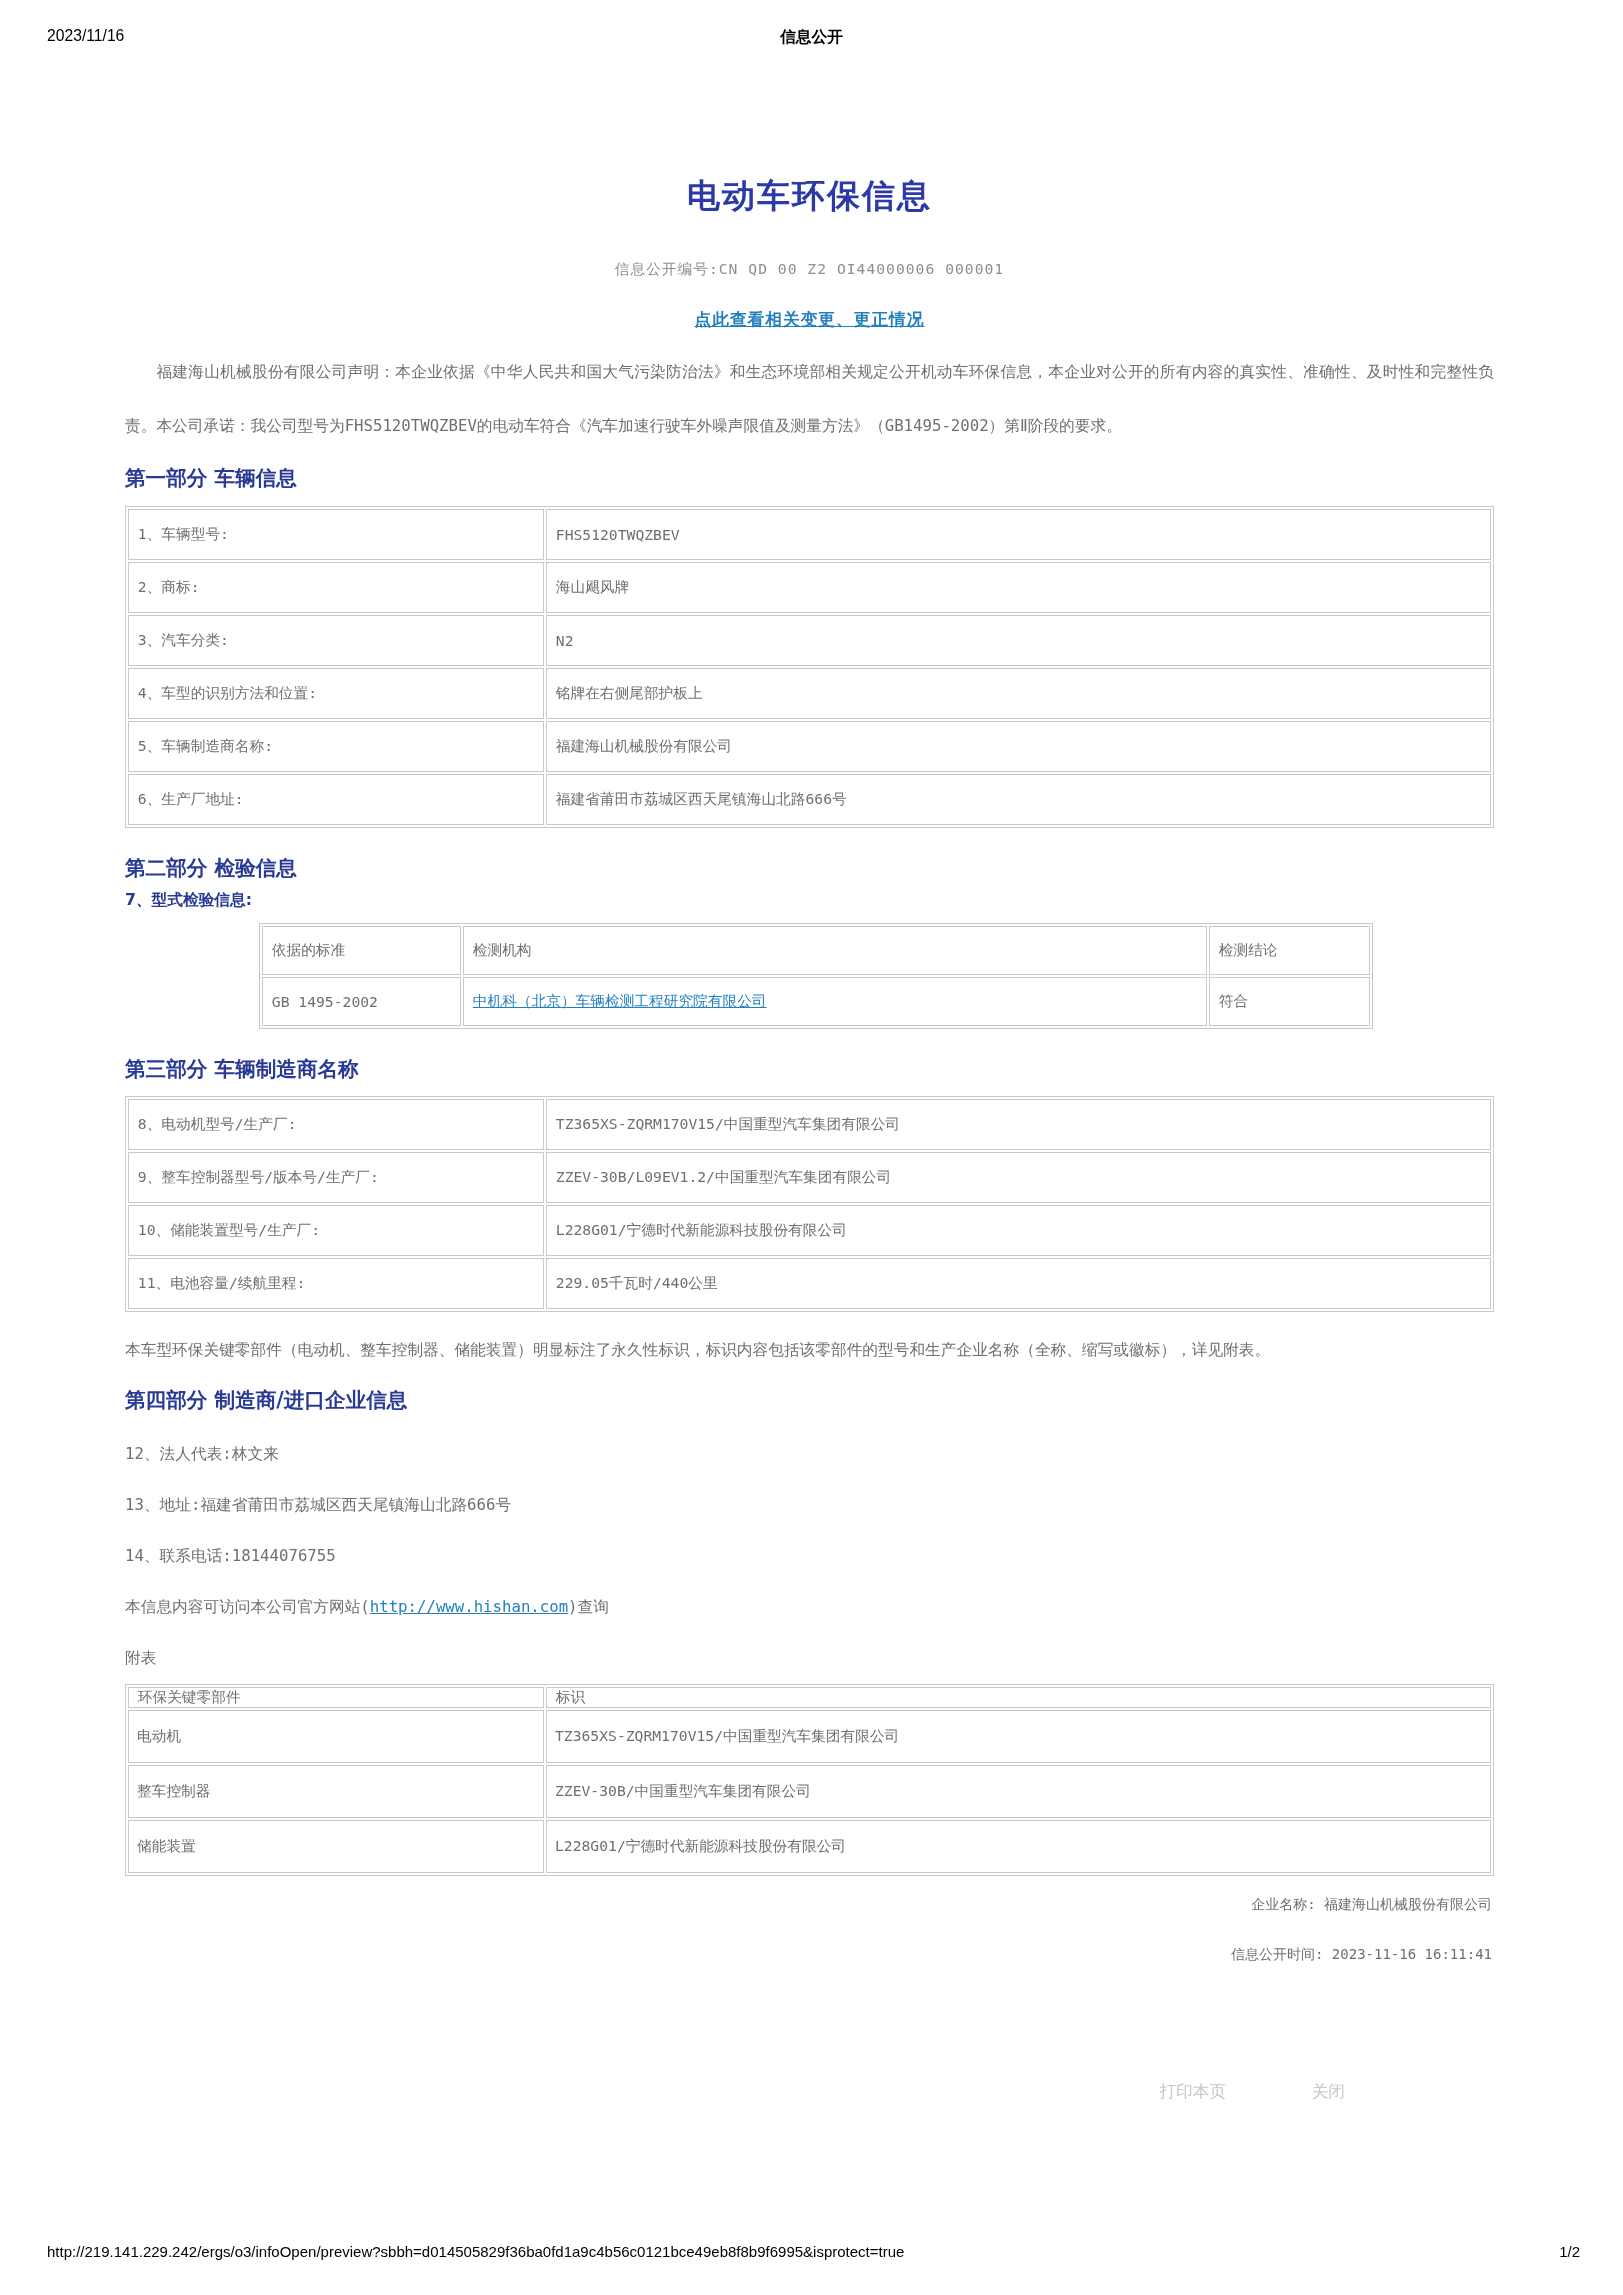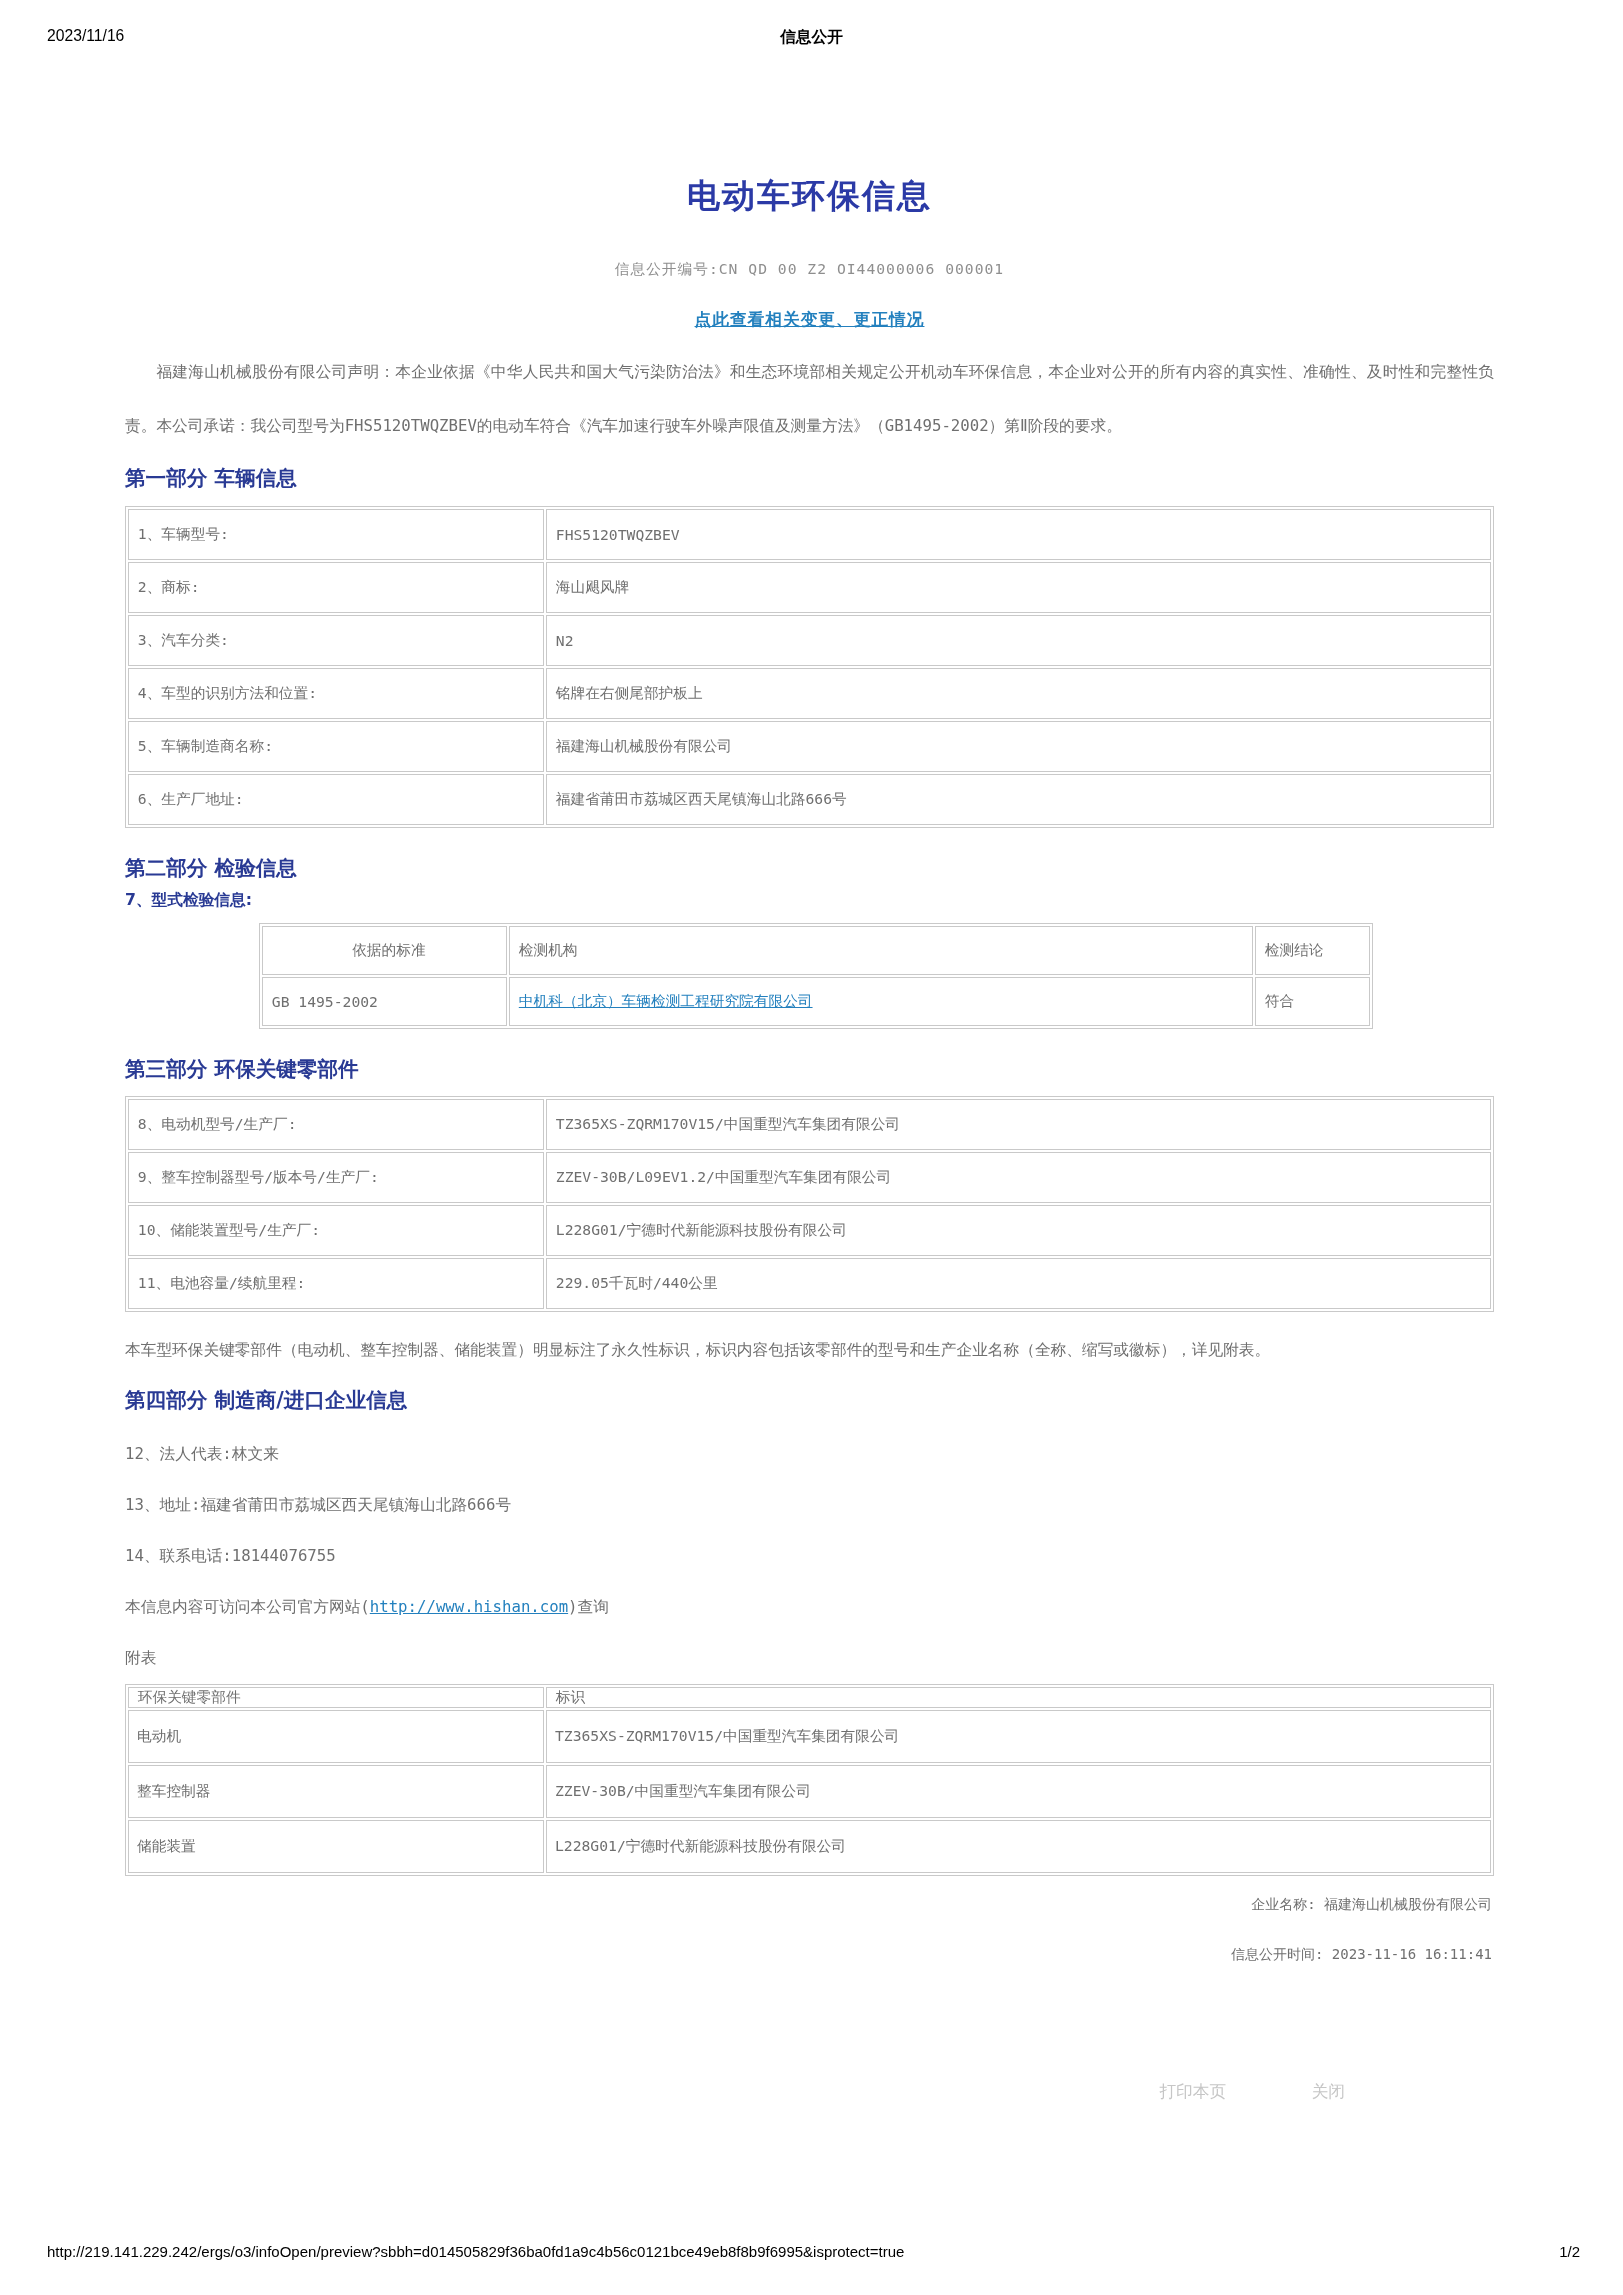--- a/index.html
+++ b/index.html
@@ -103,21 +103,21 @@
     vertical-align: middle;
     padding: 0 0 0 8.8px;
     font-size: 14.7px;
     color: var(--text-gray, #6f6f6f);
   }
   .kv-table { margin-top: 13.7px; }
   .kv-table td { height: 51px; }
   .kv-table .col-label { width: 416px; }
   .inspection-wrap { margin-top: 11.8px; padding-left: 134px; width: 1248px; }
   .inspection-table td, .inspection-table th { height: 49px; }
-  .inspection-table .col-standard { width: 245px; text-align: center; }
+  .inspection-table .col-standard { width: 199px; }
   .inspection-table .col-agency  { width: 744px; }
   .inspection-table .col-result  { width: auto; }
   .note-para { margin-top: 27.4px; font-size: 15.7px; }
   .info-line { margin-top: 30px; font-size: 15.7px; }
   .appendix-label { margin-top: 30px; font-size: 15.7px; }
   .appendix-table { margin-top: 14.7px; }
   .appendix-table td { height: 53px; padding-left: 8px; }
   .appendix-table .col-part { width: 416px; margin-left: 44px; }
   .right-line { text-align: right; font-size: 14px; padding-right: 2px; }
   .company-line { margin-top: 19.6px; }
@@ -207,21 +207,21 @@
             <td>GB 1495-2002</td>
             <td>
               <a class="link">中机科（北京）车辆检测工程研究院有限公司</a>
             </td>
             <td>符合</td>
           </tr>
         </tbody>
       </table>
     </div>
 
-    <div class="section-heading sh2">第三部分 环保关键零部件</div>
+    <div class="section-heading sh2">第三部分 车辆制造商名称</div>
 
     <table class="kv-table">
       <tbody>
         <tr>
           <td class="col-label">8、电动机型号/生产厂:</td>
           <td>TZ365XS-ZQRM170V15/中国重型汽车集团有限公司</td>
         </tr>
         <tr>
           <td class="col-label">9、整车控制器型号/版本号/生产厂:</td>
           <td>ZZEV-30B/L09EV1.2/中国重型汽车集团有限公司</td>

